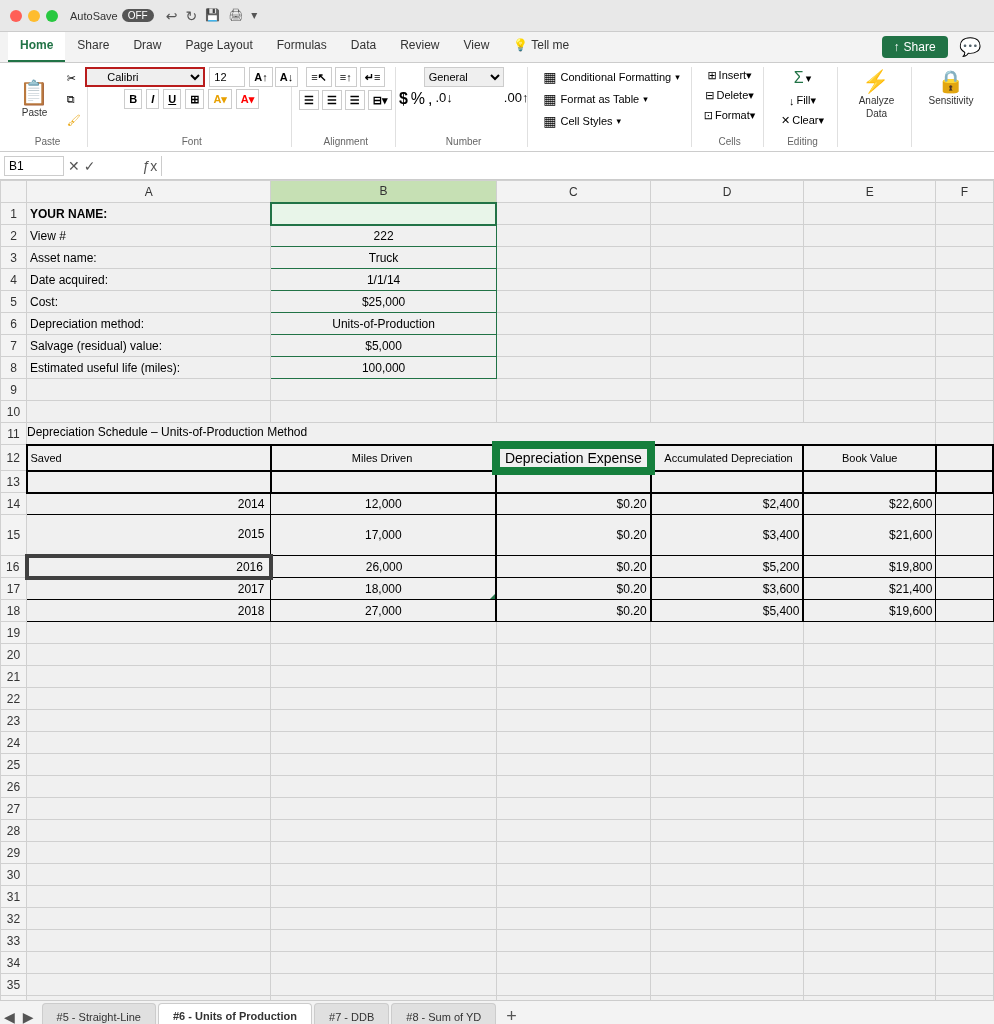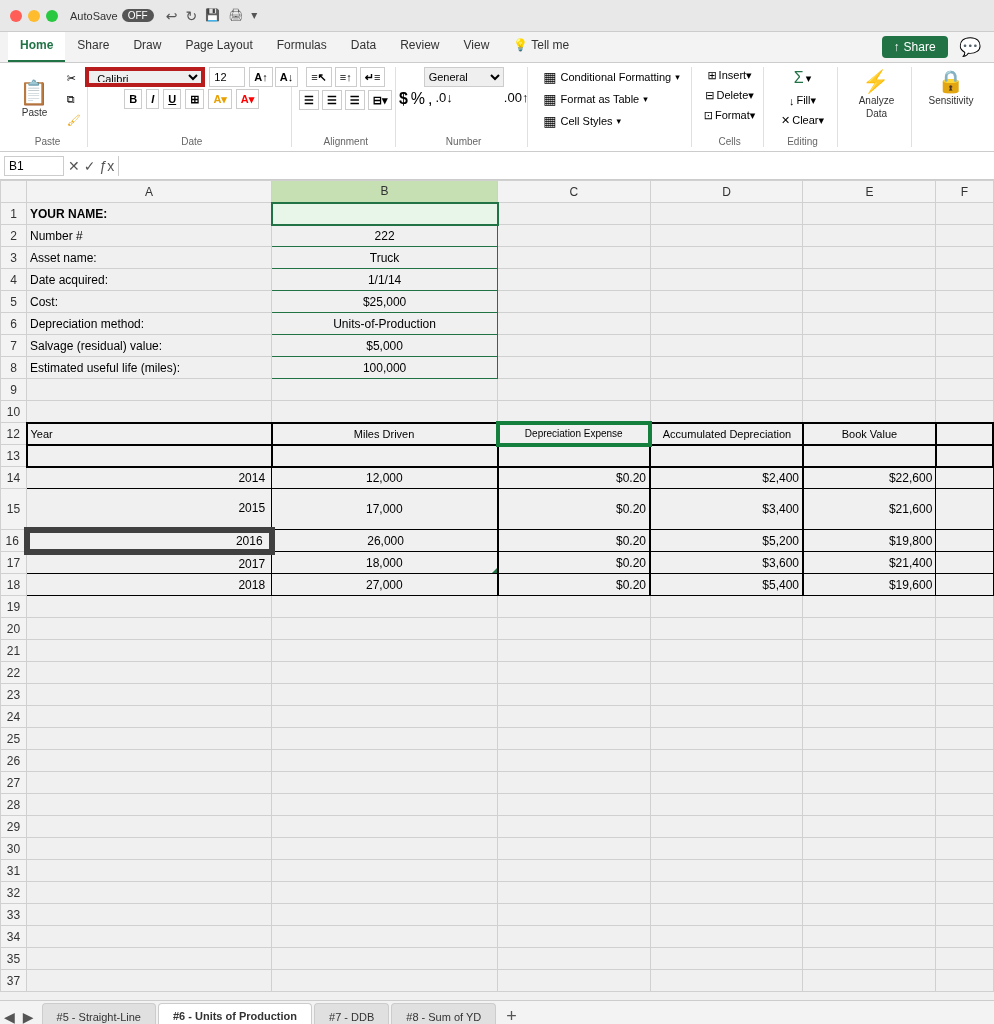--- a/index.html
+++ b/index.html
@@ -36,21 +36,21 @@
     .ribbon-group-label { font-size: 10px; color: #666; margin-top: auto; padding-top: 4px; }
     .ribbon-items { display: flex; align-items: center; gap: 4px; flex: 1; }
     .ribbon-btn-large { display: flex; flex-direction: column; align-items: center; justify-content: center; cursor: pointer; padding: 4px 8px; border-radius: 3px; min-width: 48px; }
     .ribbon-icon { font-size: 24px; line-height: 1; }
     .ribbon-btn-label { font-size: 10px; color: #333; margin-top: 2px; }
     .ribbon-btn-small { display: flex; align-items: center; gap: 2px; cursor: pointer; padding: 2px 4px; border-radius: 2px; font-size: 11px; }
 
     
     .font-group { display: flex; flex-direction: column; gap: 2px; }
     .font-row { display: flex; align-items: center; gap: 4px; }
-    .font-select { border: 4px solid #b91c1c; padding: 1px 4px; font-size: 11px; width: 120px; height: 20px; }
+    .font-select { border: 2px solid #b91c1c; padding: 1px 16px; font-size: 11px; width: 120px; height: 20px; }
     .font-size { border: 1px solid #ccc; padding: 1px 4px; font-size: 11px; width: 36px; height: 20px; }
     .font-btns { display: flex; gap: 2px; }
     .font-btn { border: 1px solid #ccc; background: white; padding: 1px 4px; font-size: 11px; cursor: pointer; font-weight: bold; height: 20px; }
 
     
     .analyze-icon { font-size: 22px; color: #e8a000; }
 
     
     .sensitivity-icon { font-size: 22px; color: #aaa; }
 
@@ -175,21 +175,21 @@
         </div>
         <div class="font-row">
           <button class="font-btn" style="font-weight:bold;">B</button>
           <button class="font-btn" style="font-style:italic;">I</button>
           <button class="font-btn" style="text-decoration:underline;">U</button>
           <button class="font-btn">⊞</button>
           <button class="font-btn" style="color:#e8a000;">A▾</button>
           <button class="font-btn" style="color:#ff0000;">A▾</button>
         </div>
       </div>
-      <span class="ribbon-group-label">Date</span>
+      <span class="ribbon-group-label">Font</span>
     </div>
 
     <div class="ribbon-group" style="min-width:100px;">
       <div class="ribbon-items" style="flex-direction:column;gap:3px;">
         <div style="display:flex;gap:3px;">
           <button class="font-btn">≡↖</button>
           <button class="font-btn">≡↑</button>
           <button class="font-btn">↵≡</button>
         </div>
         <div style="display:flex;gap:3px;">
@@ -287,21 +287,21 @@
     </div>
 
   </div>
 </div>
 
 <div class="formula-bar">
   <div class="cell-ref">B1</div>
   <div class="formula-controls">
     <span style="cursor:pointer;">✕</span>
     <span style="cursor:pointer;">✓</span>
-    <span style="cursor:pointer;">ƒx</span>
+    <span style="cursor:pointer;margin-left:43px;">ƒx</span>
   </div>
   <div class="formula-divider"></div>
   <input class="formula-input" value="" style="">
 </div>
 
 <div class="sheet-area">
   <div class="sheet-scroll">
     <table class="sheet-table" style="border-collapse:collapse;">
       <colgroup>
         <col style="width:26px;">
@@ -329,21 +329,21 @@
             <th class="col-header row-header">1</th>
             <td style="height: 20px; padding: 1px 3px; font-size: 12px; font-weight: bold;">YOUR NAME:</td>
             <td style="height: 20px; padding: 1px 3px; font-size: 12px; background: rgb(232, 245, 233); border: 2px solid rgb(33, 115, 70) !important;"></td>
             <td style="height: 20px; padding: 1px 3px; font-size: 12px;"></td>
             <td style="height: 20px; padding: 1px 3px; font-size: 12px;"></td>
             <td style="height: 20px; padding: 1px 3px; font-size: 12px;"></td>
             <td style="height: 20px; padding: 1px 3px; font-size: 12px;"></td>
           </tr>
           <tr>
             <th class="col-header row-header">2</th>
-            <td style="height: 20px; padding: 1px 3px; font-size: 12px;">Number #</td>
+            <td style="height: 20px; padding: 1px 3px; font-size: 12px;">View #</td>
             <td style="height: 20px; padding: 1px 3px; font-size: 12px; text-align: center; border: 1px solid rgb(33, 115, 70);">222</td>
             <td style="height: 20px; padding: 1px 3px; font-size: 12px;"></td>
             <td style="height: 20px; padding: 1px 3px; font-size: 12px;"></td>
             <td style="height: 20px; padding: 1px 3px; font-size: 12px;"></td>
             <td style="height: 20px; padding: 1px 3px; font-size: 12px;"></td>
           </tr>
           <tr>
             <th class="col-header row-header">3</th>
             <td style="height: 20px; padding: 1px 3px; font-size: 12px;">Asset name:</td>
             <td style="height: 20px; padding: 1px 3px; font-size: 12px; text-align: center; border: 1px solid rgb(33, 115, 70);">Truck</td>
@@ -409,24 +409,29 @@
           <tr>
             <th class="col-header row-header">10</th>
             <td style="height: 20px; padding: 1px 3px; font-size: 12px;"></td>
             <td style="height: 20px; padding: 1px 3px; font-size: 12px;"></td>
             <td style="height: 20px; padding: 1px 3px; font-size: 12px;"></td>
             <td style="height: 20px; padding: 1px 3px; font-size: 12px;"></td>
             <td style="height: 20px; padding: 1px 3px; font-size: 12px;"></td>
             <td style="height: 20px; padding: 1px 3px; font-size: 12px;"></td>
           </tr>
           <tr>
+            <th class="col-header row-header">11</th>
+            <td colspan="5">Depreciation Schedule – Units-of-Production Method</td>
+            <td></td>
+          </tr>
+          <tr>
             <th class="col-header row-header">12</th>
-            <td style="padding: 1px 3px; border: 2px solid black; font-size: 11px; height: 22px; vertical-align: middle; font-weight: normal; text-align: left;">Year</td>
+            <td style="padding: 1px 3px; border: 2px solid black; font-size: 11px; height: 22px; vertical-align: middle; font-weight: normal; text-align: left;">Saved</td>
             <td style="padding: 1px 3px; border: 2px solid black; text-align: center; font-size: 11px; height: 22px; vertical-align: middle; font-weight: normal;">Miles Driven</td>
-            <td style="padding: 1px 3px; border: 4px solid #15803d; font-size: 10px; height: 22px; vertical-align: middle; font-weight: normal; text-align: center;">Depreciation Expense</td>
+            <td style="padding: 1px 3px; border: 8px solid #15803d; font-size: 14px; height: 22px; vertical-align: middle; font-weight: normal; text-align: center;">Depreciation Expense</td>
             <td style="padding: 1px 3px; border: 2px solid black; font-size: 11px; height: 22px; vertical-align: middle; font-weight: normal; text-align: center;">Accumulated
 Depreciation</td>
             <td style="padding: 1px 3px; border: 2px solid black; font-size: 11px; height: 22px; vertical-align: middle; font-weight: normal; text-align: center;">Book Value</td>
             <td style="padding: 1px 3px; border: 2px solid black; text-align: center; font-size: 11px; height: 22px; vertical-align: middle; font-weight: normal;"></td>
           </tr>
           <tr>
             <th class="col-header row-header">13</th>
             <td style="padding: 1px 3px; font-size: 12px; border: 2px solid black; height: 4px;"></td>
             <td style="padding: 1px 3px; font-size: 12px; border: 2px solid black; height: 4px;"></td>
             <td style="padding: 1px 3px; font-size: 12px; border: 2px solid black; height: 4px;"></td>
@@ -447,21 +452,21 @@
             <th class="col-header row-header">15</th>
             <td style="height: 20px; padding: 1px 6px 1px 3px; font-size: 12px; border: 1px solid black; text-align: right;">2015</td>
             <td style="height: 20px; padding: 1px 3px; font-size: 12px; border: 1px solid black; text-align: center;">17,000</td>
             <td style="height: 20px; padding: 1px 3px; font-size: 12px; border-width: 1px 1px 1px 2px; border-style: solid; border-color: black; border-image: initial; text-align: right;">$0.20</td>
             <td style="height: 20px; padding: 13px 3px; font-size: 12px; border-width: 1px 1px 1px 2px; border-style: solid; border-color: black; border-image: initial; text-align: right;">$3,400</td>
             <td style="height: 20px; padding: 1px 3px; font-size: 12px; border-width: 1px 1px 1px 2px; border-style: solid; border-color: black; border-image: initial; text-align: right;">$21,600</td>
             <td style="height: 20px; padding: 1px 3px; font-size: 12px; border: 1px solid black;"></td>
           </tr>
           <tr>
             <th class="col-header row-header">16</th>
-            <td style="height: 20px; padding: 1px 6px 1px 3px; font-size: 12px; border: 6px solid #404040; text-align: right;">2016</td>
+            <td style="height: 20px; padding: 1px 6px 1px 3px; font-size: 12px; border: 4px solid #404040; text-align: right;">2016</td>
             <td style="height: 20px; padding: 1px 3px; font-size: 12px; border: 1px solid black; text-align: center;">26,000</td>
             <td style="height: 20px; padding: 1px 3px; font-size: 12px; border-width: 1px 1px 1px 2px; border-style: solid; border-color: black; border-image: initial; text-align: right;">$0.20</td>
             <td style="height: 20px; padding: 1px 3px; font-size: 12px; border-width: 1px 1px 1px 2px; border-style: solid; border-color: black; border-image: initial; text-align: right;">$5,200</td>
             <td style="height: 20px; padding: 1px 3px; font-size: 12px; border-width: 1px 1px 1px 2px; border-style: solid; border-color: black; border-image: initial; text-align: right;">$19,800</td>
             <td style="height: 20px; padding: 1px 3px; font-size: 12px; border: 1px solid black;"></td>
           </tr>
           <tr>
             <th class="col-header row-header">17</th>
             <td style="height: 20px; padding: 1px 6px 1px 3px; font-size: 12px; border: 1px solid black; text-align: right;">2017</td>
             <td style="height: 20px; padding: 1px 3px; font-size: 12px; border: 1px solid black; text-align: center; position: relative;">18,000<span style="position: absolute; bottom: 0px; right: 0px; width: 0px; height: 0px; border-left: 5px solid transparent; border-bottom: 5px solid rgb(33, 115, 70);"></span></td>

